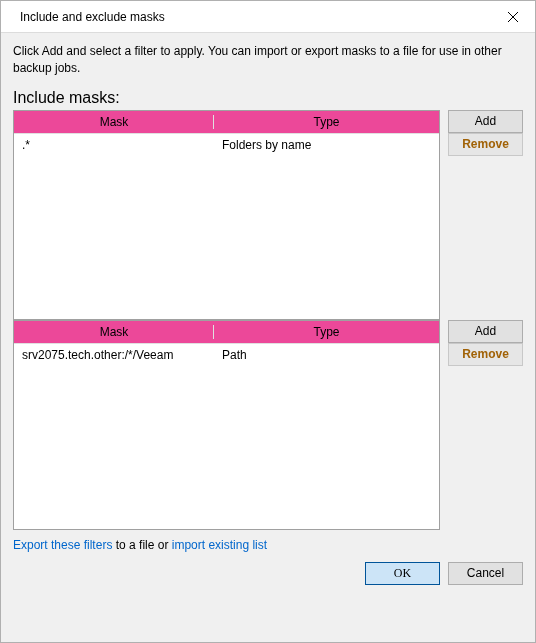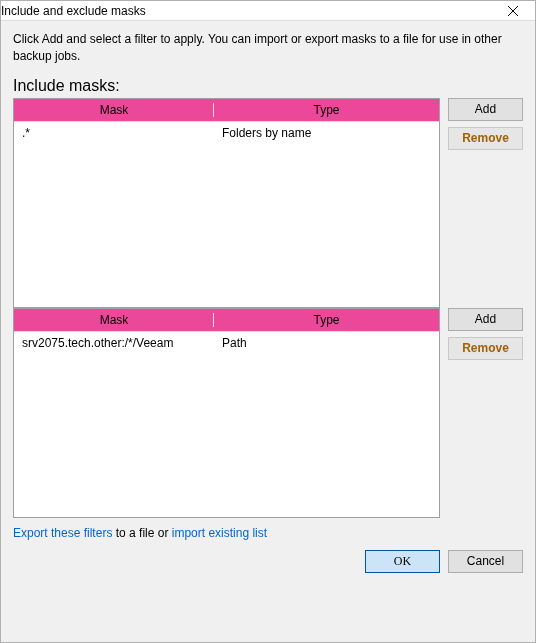--- a/index.html
+++ b/index.html
@@ -10,26 +10,26 @@
     body {
       font-family: "Segoe UI", Arial, sans-serif;
       font-size: 12px;
       background: #f0f0f0;
       width: 536px;
       height: 643px;
       overflow: hidden;
       border: 1px solid #b0b0b0;
     }
     .title-bar {
-      height: 20px;
+      height: 32px;
       background: #ffffff;
       display: flex;
       align-items: center;
       justify-content: space-between;
-      padding-left: 0;
+      padding-left: 19px;
       border-bottom: 1px solid #dcdcdc;
     }
     .title-text {
       font-size: 12px;
       color: #000;
     }
     .close-btn {
       width: 45px;
       height: 29px;
       display: flex;
@@ -104,21 +104,20 @@
       padding: 4px 8px;
       color: #000;
       white-space: nowrap;
       overflow: hidden;
       text-overflow: ellipsis;
     }
     .btn-col {
       width: 75px;
       display: flex;
       flex-direction: column;
-      gap: 6px;
     }
     .btn {
       background: #e1e1e1;
       border: 1px solid #adadad;
       font-size: 12px;
       padding: 3px 0;
       text-align: center;
       font-family: inherit;
       cursor: default;
       width: 75px;

